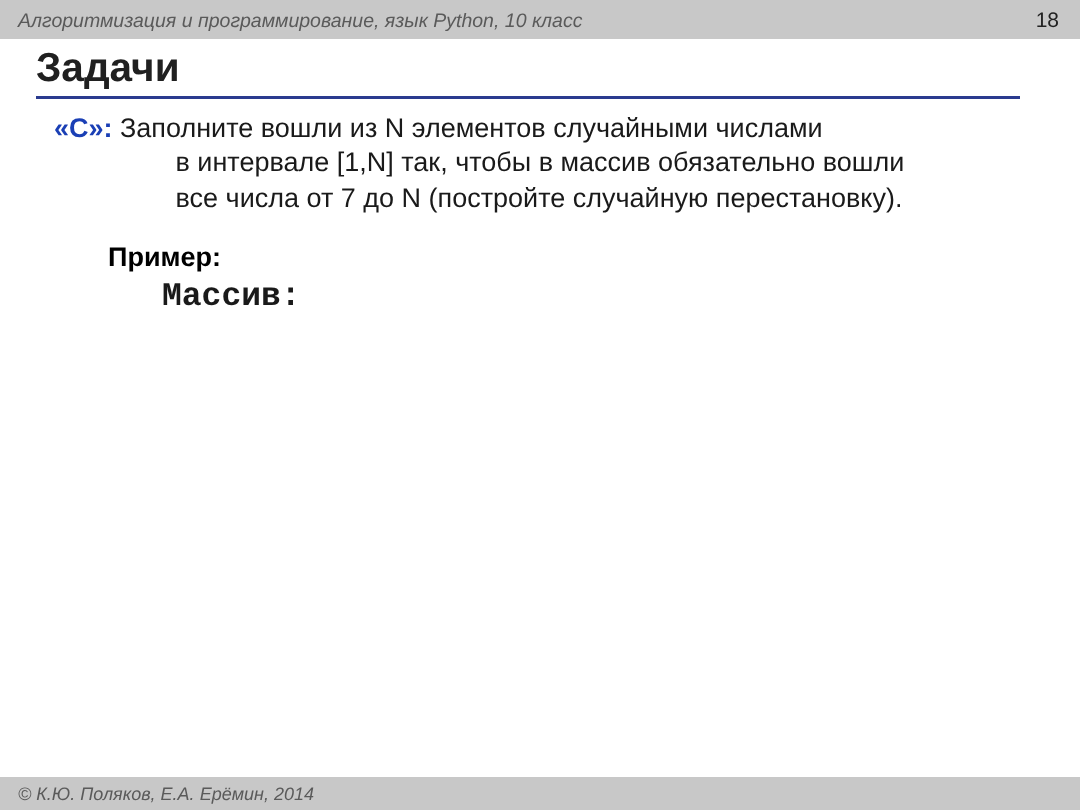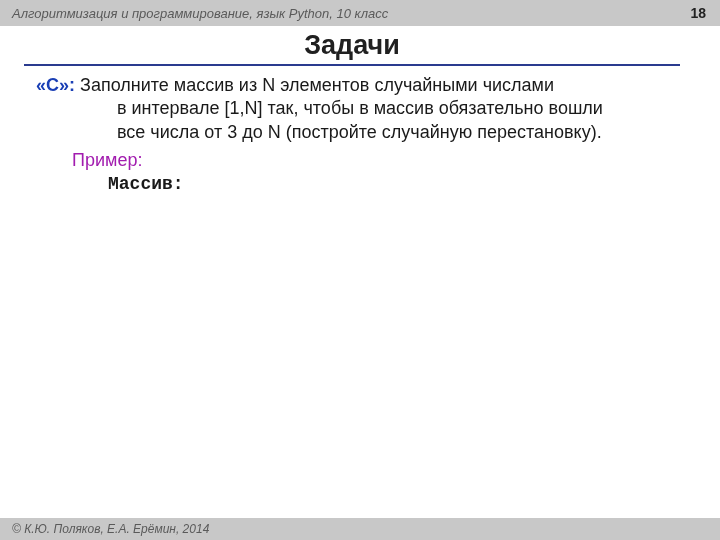--- a/index.html
+++ b/index.html
@@ -26,29 +26,28 @@
     padding: 0 14px 0 12px;
   }
   .header-text {
     font-style: italic;
     font-size: 13px;
     color: #5a5a5a;
     flex: 1;
   }
   .page-number {
     font-size: 14px;
-    font-weight: bold;
+    font-weight: normal;
     color: #222;
   }
   .title-block {
     position: absolute;
     top: 30px;
     left: 24px;
     right: 40px;
-    text-align: center;
   }
   .title {
     font-size: 27px;
     font-weight: bold;
     color: #202020;
     padding-bottom: 2px;
   }
   .title-rule {
     border: none;
     border-top: 2px solid #2a3b8f;
@@ -68,29 +67,29 @@
     font-weight: bold;
   }
   .task-text {
     margin-left: 54px;
     text-indent: -54px;
   }
   .task-body {
     margin-left: 81px;
   }
   .example-label {
-    color: #a21caf;
-    font-weight: normal;
+    color: #000000;
+    font-weight: bold;
     margin-left: 36px;
-    margin-top: 5px;
+    margin-top: 16px;
   }
   .mono {
     font-family: "Courier New", Courier, monospace;
     font-weight: bold;
-    font-size: 18px;
+    font-size: 22px;
     margin-left: 72px;
     line-height: 1.3;
   }
   .footer-bar {
     position: absolute;
     bottom: 0; left: 0;
     width: 100%;
     height: 22px;
     background: #c8c8c8;
     display: flex;
@@ -118,24 +117,24 @@
   </div>
 
   <div class="title-block">
     <div class="title">Задачи</div>
     <hr class="title-rule">
   </div>
 
   <div class="content">
     <div class="task-text">
       <span class="task-label">«С»:</span>
-      <span>Заполните массив из N элементов случайными числами</span>
+      <span>Заполните вошли из N элементов случайными числами</span>
     </div>
     <div class="task-body">в интервале [1,N] так, чтобы в массив обязательно вошли</div>
-    <div class="task-body">все числа от 3 до N (постройте случайную перестановку).</div>
+    <div class="task-body">все числа от 7 до N (постройте случайную перестановку).</div>
 
     <div class="example-label">
       <span>Пример</span><span>:</span>
     </div>
     <div class="mono">Массив:</div>
   </div>
 
   <div class="footer-bar">
     <span class="footer-authors">© К.Ю. Поляков, Е.А. Ерёмин, 2014</span>
   </div>

